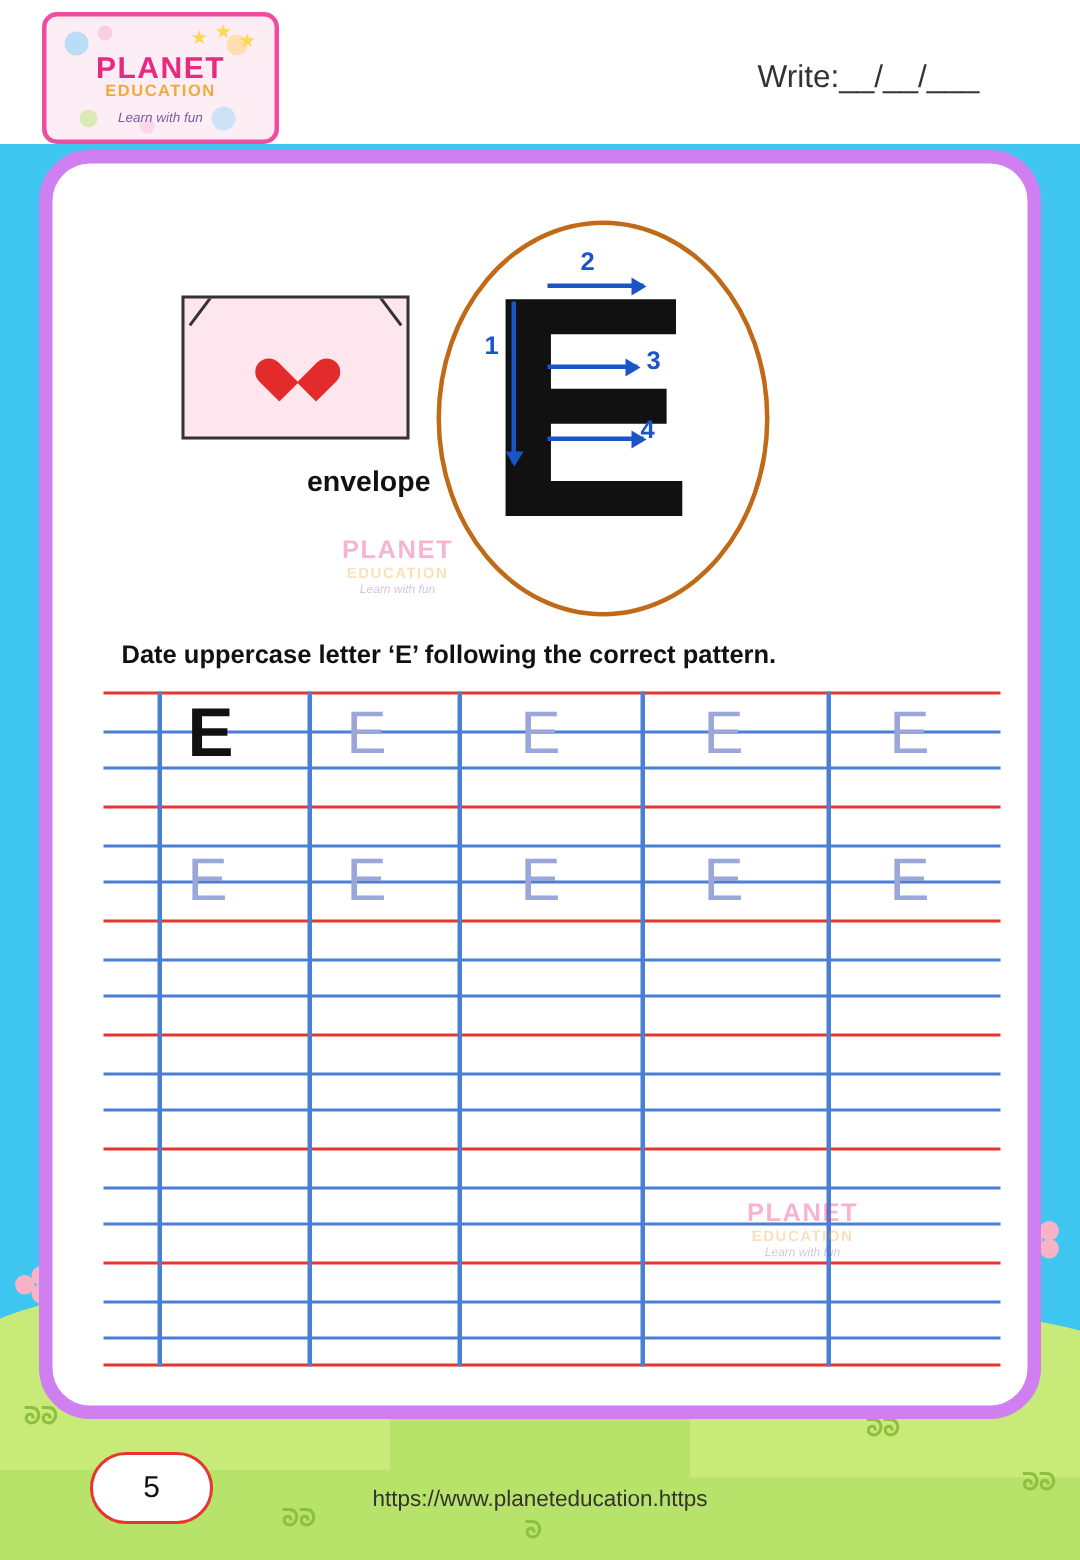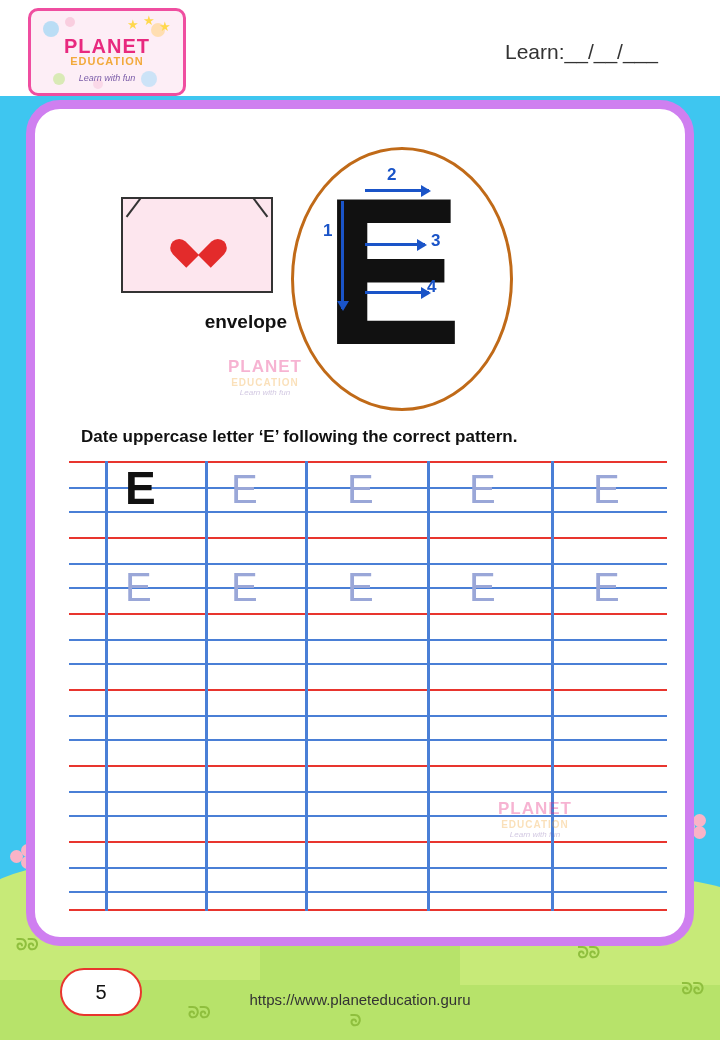--- a/index.html
+++ b/index.html
@@ -217,21 +217,21 @@
         <span style="right:26px;bottom:6px;width:16px;height:16px;background:#bfe0f7;"></span>
         <span style="left:62px;bottom:4px;width:10px;height:10px;background:#f9d2e5;"></span>
       </div>
       <span class="star" style="left:96px;top:6px;">★</span>
       <span class="star" style="left:112px;top:2px;">★</span>
       <span class="star" style="left:128px;top:8px;">★</span>
       <div class="logo-title">PLANET</div>
       <div class="logo-sub">EDUCATION</div>
       <div class="logo-tag">Learn with fun</div>
     </div>
-    <div class="dateline">Learn:__/__/___</div>
+    <div class="dateline">Write:__/__/___</div>
   </div>
 
   <div class="frame">
 
     <div class="env-wrap">
       <div class="envelope">
         <div class="env-fold"></div>
         <div class="heart"></div>
       </div>
       <div class="word">envelope</div>
@@ -308,14 +308,14 @@
     </div>
 
     <div class="wm" style="left:430px;top:690px;width:140px;">
       <div class="t1">PLANET</div>
       <div class="t2">EDUCATION</div>
       <div class="t3">Learn with fun</div>
     </div>
   </div>
 
   <div class="pagebadge">5</div>
-  <div class="url">https://www.planeteducation.guru</div>
+  <div class="url">https://www.planeteducation.https</div>
 </div>
 
 </body></html>

